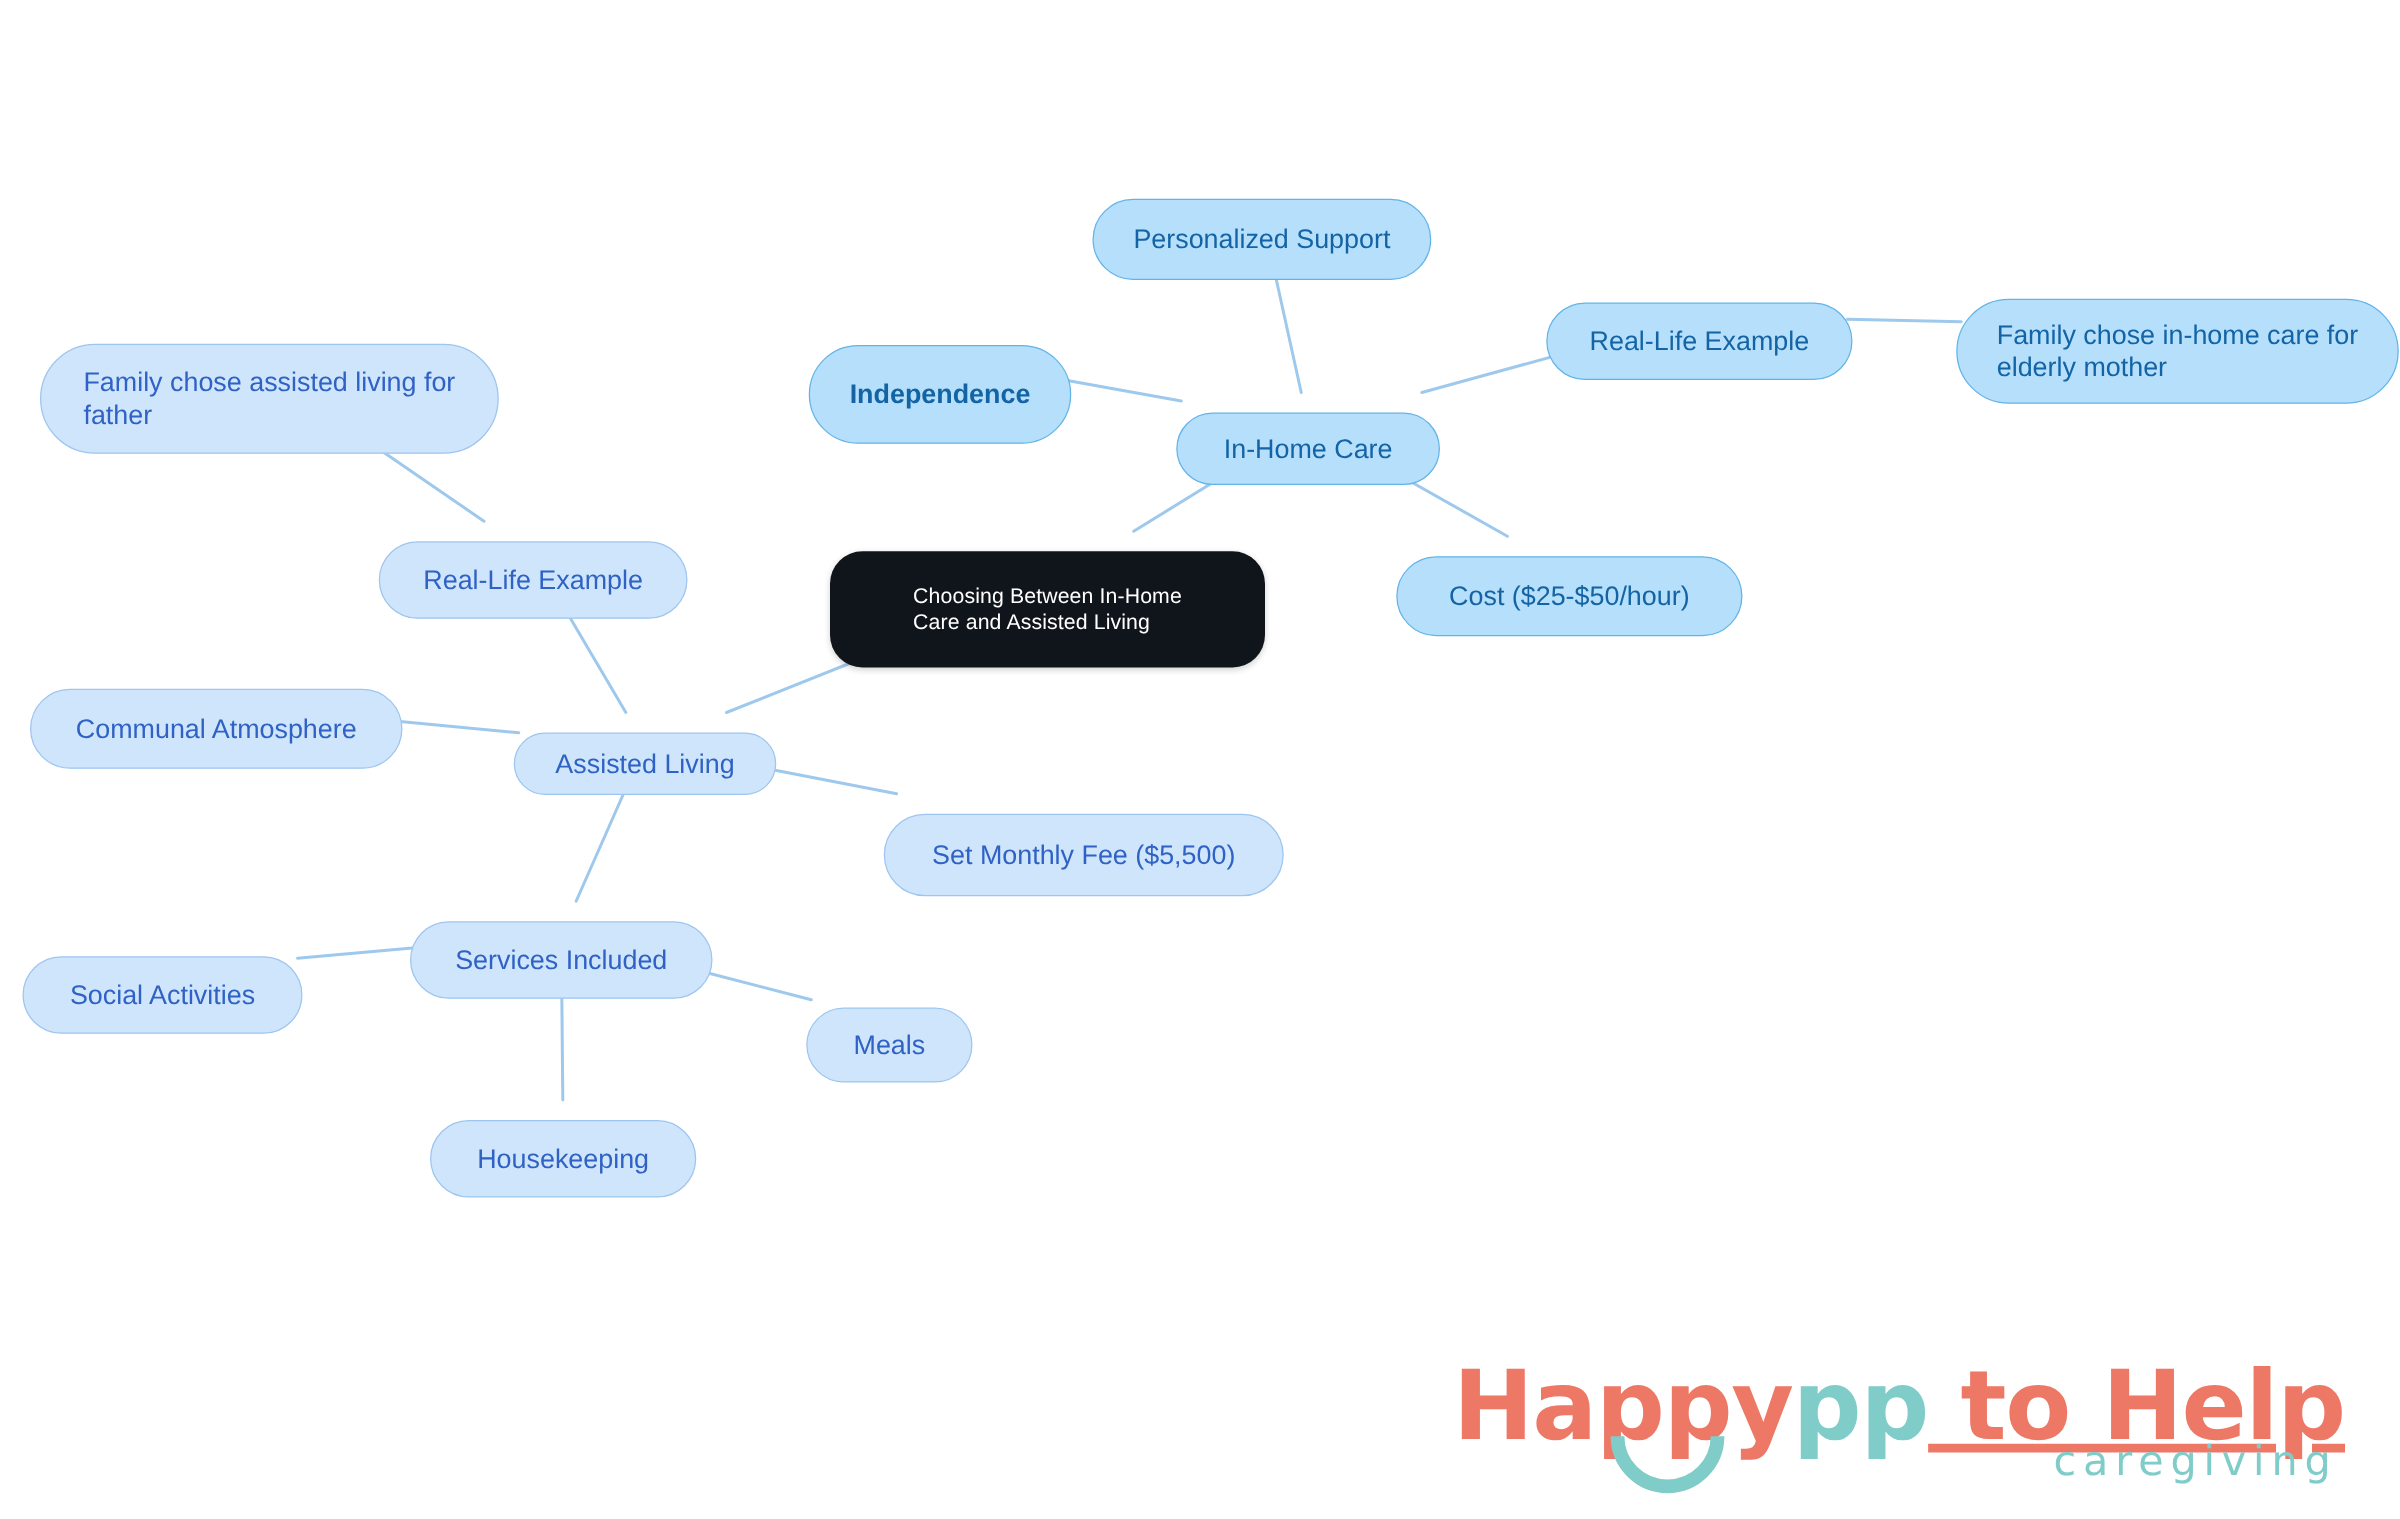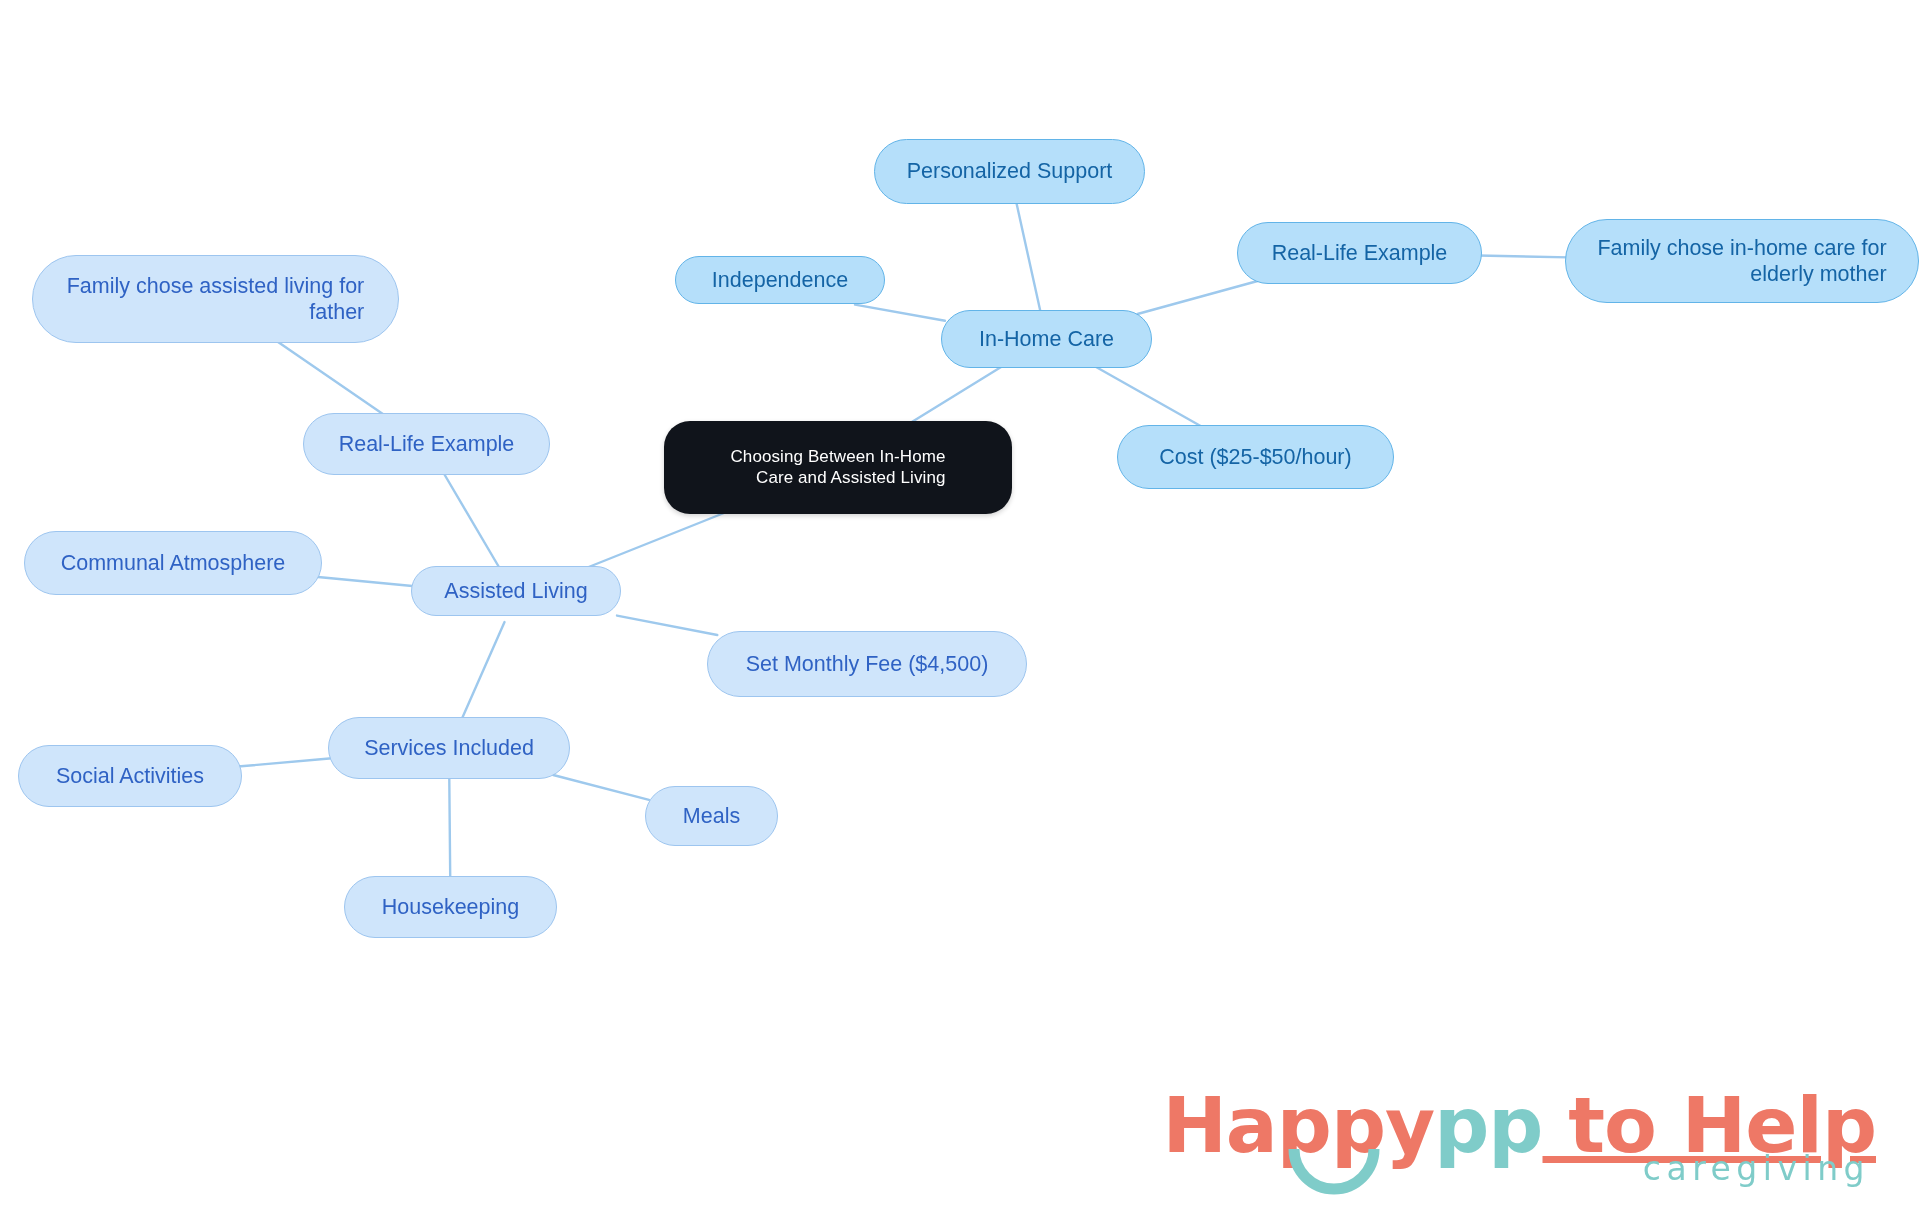--- a/index.html
+++ b/index.html
@@ -22,25 +22,26 @@
     width: 1920px;
     height: 1215px;
     pointer-events: none;
   }
   .node {
     position: absolute;
     box-sizing: border-box;
     display: flex;
     align-items: center;
     justify-content: center;
-    text-align: right;
+    text-align: left;
     border-radius: 999px;
     line-height: 1.22;
     white-space: pre-line;
     z-index: 2;
+    margin-top: 20px;
   }
   .node.root {
     background: #10141b;
     color: #ffffff;
     border: none;
     border-radius: 26px;
     font-size: 17px;
     letter-spacing: .1px;
     box-shadow: 0 2px 5px rgba(0,0,0,0.18);
     padding: 0 22px;
@@ -106,31 +107,31 @@
       <line x1="332" y1="758.269592476489" x2="238" y2="766.5203761755486" stroke="#9ec9ed" stroke-width="2.4" stroke-linecap="round"></line>
       <line x1="553.2279411764706" y1="775" x2="649" y2="799.8095238095239" stroke="#9ec9ed" stroke-width="2.4" stroke-linecap="round"></line>
       <line x1="449.25471698113205" y1="775" x2="450.24528301886795" y2="880" stroke="#9ec9ed" stroke-width="2.4" stroke-linecap="round"></line>
     </svg>
 
   <div id="node-layer">
       <div class="node root" style="left: 664px; top: 421px; width: 348px; height: 93px;">Choosing Between In-Home
 Care and Assisted Living</div>
       <div class="node right" style="left: 941px; top: 310px; width: 211px; height: 58px;">In-Home Care</div>
       <div class="node right" style="left: 874px; top: 139px; width: 271px; height: 65px;">Personalized Support</div>
-      <div class="node right" style="left: 675px; top: 256px; width: 210px; height: 48px;">Independence</div>
+      <div class="node right" style="left: 647px; top: 256px; width: 210px; height: 79px; font-weight: bold;">Independence</div>
       <div class="node right" style="left: 1237px; top: 222px; width: 245px; height: 62px;">Real-Life Example</div>
       <div class="node right" style="left: 1565px; top: 219px; width: 354px; height: 84px;">Family chose in-home care for
 elderly mother</div>
       <div class="node right" style="left: 1117px; top: 425px; width: 277px; height: 64px;">Cost ($25-$50/hour)</div>
       <div class="node left" style="left: 411px; top: 566px; width: 210px; height: 50px;">Assisted Living</div>
       <div class="node left" style="left: 303px; top: 413px; width: 247px; height: 62px;">Real-Life Example</div>
       <div class="node left" style="left: 32px; top: 255px; width: 367px; height: 88px;">Family chose assisted living for
 father</div>
       <div class="node left" style="left: 24px; top: 531px; width: 298px; height: 64px;">Communal Atmosphere</div>
-      <div class="node left" style="left: 707px; top: 631px; width: 320px; height: 66px;">Set Monthly Fee ($4,500)</div>
+      <div class="node left" style="left: 707px; top: 631px; width: 320px; height: 66px;">Set Monthly Fee ($5,500)</div>
       <div class="node left" style="left: 328px; top: 717px; width: 242px; height: 62px;">Services Included</div>
       <div class="node left" style="left: 18px; top: 745px; width: 224px; height: 62px;">Social Activities</div>
       <div class="node left" style="left: 645px; top: 786px; width: 133px; height: 60px;">Meals</div>
       <div class="node left" style="left: 344px; top: 876px; width: 213px; height: 62px;">Housekeeping</div>
     </div>
 
   <div id="logo" style="right:44px; bottom:30px;">
     <div class="logo-main">
       <span style="color: rgb(238, 120, 102);">Happy</span><span style="color: rgb(127, 204, 201);">pp</span><span style="color: rgb(238, 120, 102); text-decoration: underline;"> to Help</span>
     </div>

